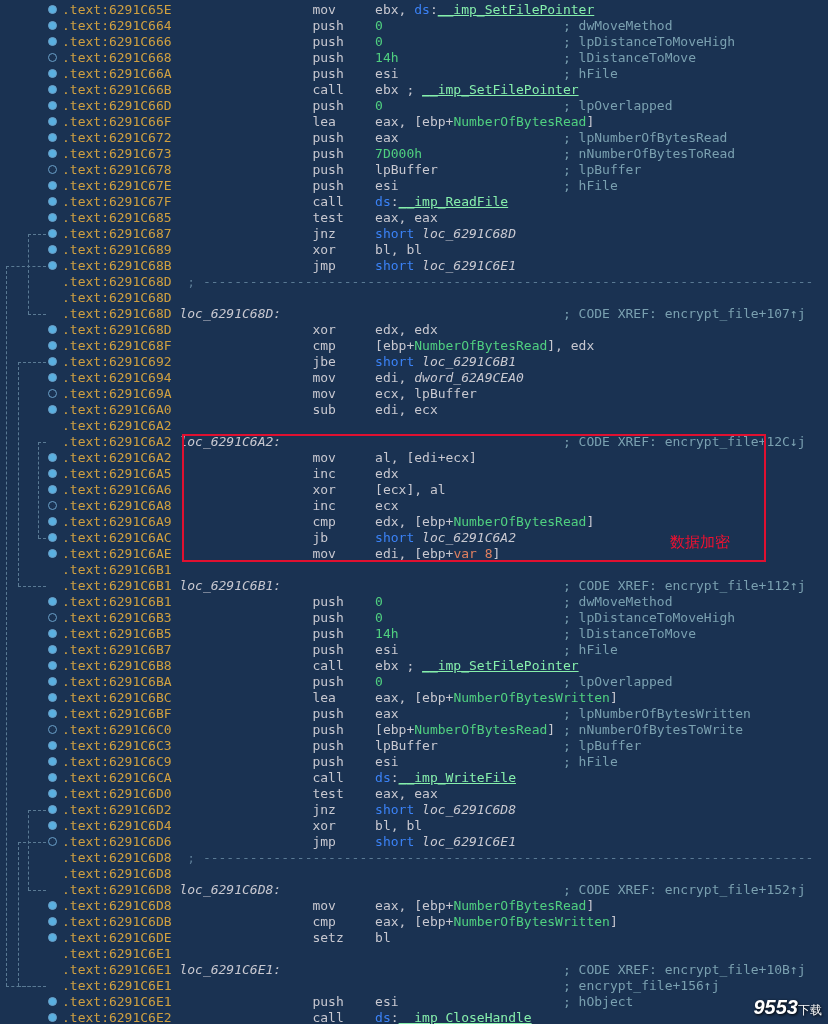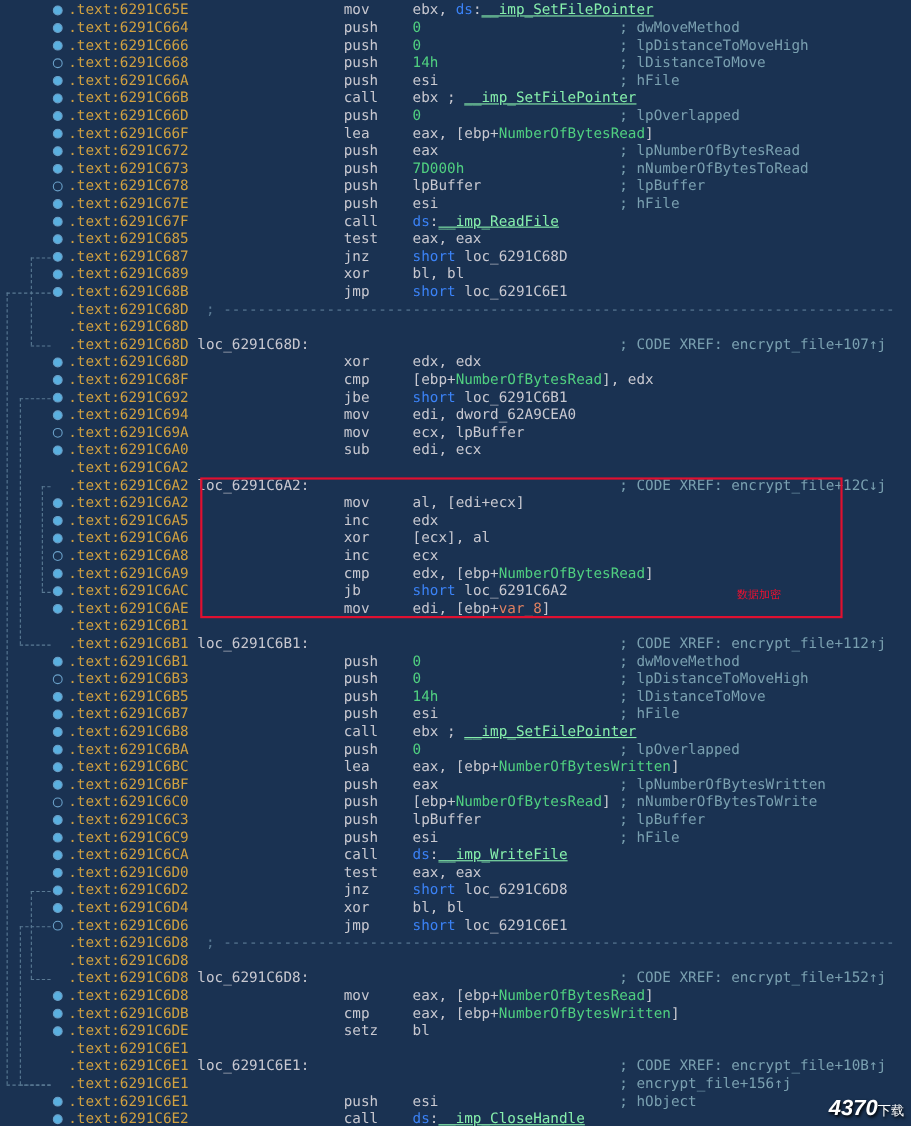--- a/index.html
+++ b/index.html
@@ -48,35 +48,35 @@
   .addr { color: #d0a040; }
   .mnem { color: #c8c8d0; }
   .op   { color: #c8c8d0; }
   .reg  { color: #c8c8d0; }
   .num  { color: #50d080; }
   .kw   { color: #3b82f6; }
   .imp  { color: #86efac; text-decoration: underline; }
   .var  { color: #50d080; }
   .var2 { color: #e08060; }
   .comment { color: #7aa0b0; }
-  .label { color: #c8c8d0; }
+  .label { color: #c8c8d0; font-style: italic; }
   .sep { color: #5a7a94; }
   .redbox {
     position: absolute;
     border: 2px solid #e01030;
     left: 182px;
     top: 434px;
     width: 584px;
     height: 128px;
     pointer-events: none;
   }
   .redtext {
     position: absolute;
     color: #f01030;
-    font-size: 10px;
+    font-size: 15px;
     font-family: "Microsoft YaHei", sans-serif;
     left: 670px;
     top: 534px;
   }
   .watermark {
     position: absolute;
     right: 6px;
     bottom: 6px;
     font-family: Arial, sans-serif;
     font-weight: bold;
@@ -162,14 +162,14 @@
     <div class="arrow-h" style="left: 6px; top: 266px; width: 40px;"></div>
     <div class="arrow-h" style="left: 6px; top: 986px; width: 40px;"></div>
   </div>
 
 <div class="listing" id="listing"><div class="row"><span class="addr">.text:6291C65E</span>                  <span class="mnem">mov</span>     <span class="reg">ebx, </span><span class="kw">ds</span><span class="op">:</span><span class="imp">__imp_SetFilePointer</span></div><div class="row"><span class="addr">.text:6291C664</span>                  <span class="mnem">push</span>    <span class="num">0</span>                       <span class="comment">; dwMoveMethod</span></div><div class="row"><span class="addr">.text:6291C666</span>                  <span class="mnem">push</span>    <span class="num">0</span>                       <span class="comment">; lpDistanceToMoveHigh</span></div><div class="row"><span class="addr">.text:6291C668</span>                  <span class="mnem">push</span>    <span class="num">14h</span>                     <span class="comment">; lDistanceToMove</span></div><div class="row"><span class="addr">.text:6291C66A</span>                  <span class="mnem">push</span>    <span class="reg">esi</span>                     <span class="comment">; hFile</span></div><div class="row"><span class="addr">.text:6291C66B</span>                  <span class="mnem">call</span>    <span class="reg">ebx ; </span><span class="imp">__imp_SetFilePointer</span></div><div class="row"><span class="addr">.text:6291C66D</span>                  <span class="mnem">push</span>    <span class="num">0</span>                       <span class="comment">; lpOverlapped</span></div><div class="row"><span class="addr">.text:6291C66F</span>                  <span class="mnem">lea</span>     <span class="reg">eax, </span><span class="op">[</span><span class="reg">ebp</span><span class="op">+</span><span class="var">NumberOfBytesRead</span><span class="op">]</span></div><div class="row"><span class="addr">.text:6291C672</span>                  <span class="mnem">push</span>    <span class="reg">eax</span>                     <span class="comment">; lpNumberOfBytesRead</span></div><div class="row"><span class="addr">.text:6291C673</span>                  <span class="mnem">push</span>    <span class="num">7D000h</span>                  <span class="comment">; nNumberOfBytesToRead</span></div><div class="row"><span class="addr">.text:6291C678</span>                  <span class="mnem">push</span>    <span class="reg">lpBuffer</span>                <span class="comment">; lpBuffer</span></div><div class="row"><span class="addr">.text:6291C67E</span>                  <span class="mnem">push</span>    <span class="reg">esi</span>                     <span class="comment">; hFile</span></div><div class="row"><span class="addr">.text:6291C67F</span>                  <span class="mnem">call</span>    <span class="kw">ds</span><span class="op">:</span><span class="imp">__imp_ReadFile</span></div><div class="row"><span class="addr">.text:6291C685</span>                  <span class="mnem">test</span>    <span class="reg">eax, eax</span></div><div class="row"><span class="addr">.text:6291C687</span>                  <span class="mnem">jnz</span>     <span class="kw">short </span><span class="label">loc_6291C68D</span></div><div class="row"><span class="addr">.text:6291C689</span>                  <span class="mnem">xor</span>     <span class="reg">bl, bl</span></div><div class="row"><span class="addr">.text:6291C68B</span>                  <span class="mnem">jmp</span>     <span class="kw">short </span><span class="label">loc_6291C6E1</span></div><div class="row"><span class="addr">.text:6291C68D</span>  <span class="sep">; ------------------------------------------------------------------------------</span></div><div class="row"><span class="addr">.text:6291C68D</span></div><div class="row"><span class="addr">.text:6291C68D</span> <span class="label">loc_6291C68D:</span>                                    <span class="comment">; CODE XREF: encrypt_file+107↑j</span></div><div class="row"><span class="addr">.text:6291C68D</span>                  <span class="mnem">xor</span>     <span class="reg">edx, edx</span></div><div class="row"><span class="addr">.text:6291C68F</span>                  <span class="mnem">cmp</span>     <span class="op">[</span><span class="reg">ebp</span><span class="op">+</span><span class="var">NumberOfBytesRead</span><span class="op">], </span><span class="reg">edx</span></div><div class="row"><span class="addr">.text:6291C692</span>                  <span class="mnem">jbe</span>     <span class="kw">short </span><span class="label">loc_6291C6B1</span></div><div class="row"><span class="addr">.text:6291C694</span>                  <span class="mnem">mov</span>     <span class="reg">edi, </span><span class="label">dword_62A9CEA0</span></div><div class="row"><span class="addr">.text:6291C69A</span>                  <span class="mnem">mov</span>     <span class="reg">ecx, lpBuffer</span></div><div class="row"><span class="addr">.text:6291C6A0</span>                  <span class="mnem">sub</span>     <span class="reg">edi, ecx</span></div><div class="row"><span class="addr">.text:6291C6A2</span></div><div class="row"><span class="addr">.text:6291C6A2</span> <span class="label">loc_6291C6A2:</span>                                    <span class="comment">; CODE XREF: encrypt_file+12C↓j</span></div><div class="row"><span class="addr">.text:6291C6A2</span>                  <span class="mnem">mov</span>     <span class="reg">al, </span><span class="op">[</span><span class="reg">edi</span><span class="op">+</span><span class="reg">ecx</span><span class="op">]</span></div><div class="row"><span class="addr">.text:6291C6A5</span>                  <span class="mnem">inc</span>     <span class="reg">edx</span></div><div class="row"><span class="addr">.text:6291C6A6</span>                  <span class="mnem">xor</span>     <span class="op">[</span><span class="reg">ecx</span><span class="op">], </span><span class="reg">al</span></div><div class="row"><span class="addr">.text:6291C6A8</span>                  <span class="mnem">inc</span>     <span class="reg">ecx</span></div><div class="row"><span class="addr">.text:6291C6A9</span>                  <span class="mnem">cmp</span>     <span class="reg">edx, </span><span class="op">[</span><span class="reg">ebp</span><span class="op">+</span><span class="var">NumberOfBytesRead</span><span class="op">]</span></div><div class="row"><span class="addr">.text:6291C6AC</span>                  <span class="mnem">jb</span>      <span class="kw">short </span><span class="label">loc_6291C6A2</span></div><div class="row"><span class="addr">.text:6291C6AE</span>                  <span class="mnem">mov</span>     <span class="reg">edi, </span><span class="op">[</span><span class="reg">ebp</span><span class="op">+</span><span class="var2">var_8</span><span class="op">]</span></div><div class="row"><span class="addr">.text:6291C6B1</span></div><div class="row"><span class="addr">.text:6291C6B1</span> <span class="label">loc_6291C6B1:</span>                                    <span class="comment">; CODE XREF: encrypt_file+112↑j</span></div><div class="row"><span class="addr">.text:6291C6B1</span>                  <span class="mnem">push</span>    <span class="num">0</span>                       <span class="comment">; dwMoveMethod</span></div><div class="row"><span class="addr">.text:6291C6B3</span>                  <span class="mnem">push</span>    <span class="num">0</span>                       <span class="comment">; lpDistanceToMoveHigh</span></div><div class="row"><span class="addr">.text:6291C6B5</span>                  <span class="mnem">push</span>    <span class="num">14h</span>                     <span class="comment">; lDistanceToMove</span></div><div class="row"><span class="addr">.text:6291C6B7</span>                  <span class="mnem">push</span>    <span class="reg">esi</span>                     <span class="comment">; hFile</span></div><div class="row"><span class="addr">.text:6291C6B8</span>                  <span class="mnem">call</span>    <span class="reg">ebx ; </span><span class="imp">__imp_SetFilePointer</span></div><div class="row"><span class="addr">.text:6291C6BA</span>                  <span class="mnem">push</span>    <span class="num">0</span>                       <span class="comment">; lpOverlapped</span></div><div class="row"><span class="addr">.text:6291C6BC</span>                  <span class="mnem">lea</span>     <span class="reg">eax, </span><span class="op">[</span><span class="reg">ebp</span><span class="op">+</span><span class="var">NumberOfBytesWritten</span><span class="op">]</span></div><div class="row"><span class="addr">.text:6291C6BF</span>                  <span class="mnem">push</span>    <span class="reg">eax</span>                     <span class="comment">; lpNumberOfBytesWritten</span></div><div class="row"><span class="addr">.text:6291C6C0</span>                  <span class="mnem">push</span>    <span class="op">[</span><span class="reg">ebp</span><span class="op">+</span><span class="var">NumberOfBytesRead</span><span class="op">]</span> <span class="comment">; nNumberOfBytesToWrite</span></div><div class="row"><span class="addr">.text:6291C6C3</span>                  <span class="mnem">push</span>    <span class="reg">lpBuffer</span>                <span class="comment">; lpBuffer</span></div><div class="row"><span class="addr">.text:6291C6C9</span>                  <span class="mnem">push</span>    <span class="reg">esi</span>                     <span class="comment">; hFile</span></div><div class="row"><span class="addr">.text:6291C6CA</span>                  <span class="mnem">call</span>    <span class="kw">ds</span><span class="op">:</span><span class="imp">__imp_WriteFile</span></div><div class="row"><span class="addr">.text:6291C6D0</span>                  <span class="mnem">test</span>    <span class="reg">eax, eax</span></div><div class="row"><span class="addr">.text:6291C6D2</span>                  <span class="mnem">jnz</span>     <span class="kw">short </span><span class="label">loc_6291C6D8</span></div><div class="row"><span class="addr">.text:6291C6D4</span>                  <span class="mnem">xor</span>     <span class="reg">bl, bl</span></div><div class="row"><span class="addr">.text:6291C6D6</span>                  <span class="mnem">jmp</span>     <span class="kw">short </span><span class="label">loc_6291C6E1</span></div><div class="row"><span class="addr">.text:6291C6D8</span>  <span class="sep">; ------------------------------------------------------------------------------</span></div><div class="row"><span class="addr">.text:6291C6D8</span></div><div class="row"><span class="addr">.text:6291C6D8</span> <span class="label">loc_6291C6D8:</span>                                    <span class="comment">; CODE XREF: encrypt_file+152↑j</span></div><div class="row"><span class="addr">.text:6291C6D8</span>                  <span class="mnem">mov</span>     <span class="reg">eax, </span><span class="op">[</span><span class="reg">ebp</span><span class="op">+</span><span class="var">NumberOfBytesRead</span><span class="op">]</span></div><div class="row"><span class="addr">.text:6291C6DB</span>                  <span class="mnem">cmp</span>     <span class="reg">eax, </span><span class="op">[</span><span class="reg">ebp</span><span class="op">+</span><span class="var">NumberOfBytesWritten</span><span class="op">]</span></div><div class="row"><span class="addr">.text:6291C6DE</span>                  <span class="mnem">setz</span>    <span class="reg">bl</span></div><div class="row"><span class="addr">.text:6291C6E1</span></div><div class="row"><span class="addr">.text:6291C6E1</span> <span class="label">loc_6291C6E1:</span>                                    <span class="comment">; CODE XREF: encrypt_file+10B↑j</span></div><div class="row"><span class="addr">.text:6291C6E1</span>                                                  <span class="comment">; encrypt_file+156↑j</span></div><div class="row"><span class="addr">.text:6291C6E1</span>                  <span class="mnem">push</span>    <span class="reg">esi</span>                     <span class="comment">; hObject</span></div><div class="row"><span class="addr">.text:6291C6E2</span>                  <span class="mnem">call</span>    <span class="kw">ds</span><span class="op">:</span><span class="imp">__imp_CloseHandle</span></div></div>
 
 <div class="redbox"></div>
 <div class="redtext">数据加密</div>
 
 <div class="watermark">
-  <span>4370</span><small>下载</small>
+  <span>9553</span><small>下载</small>
 </div>
 
 </body></html>

